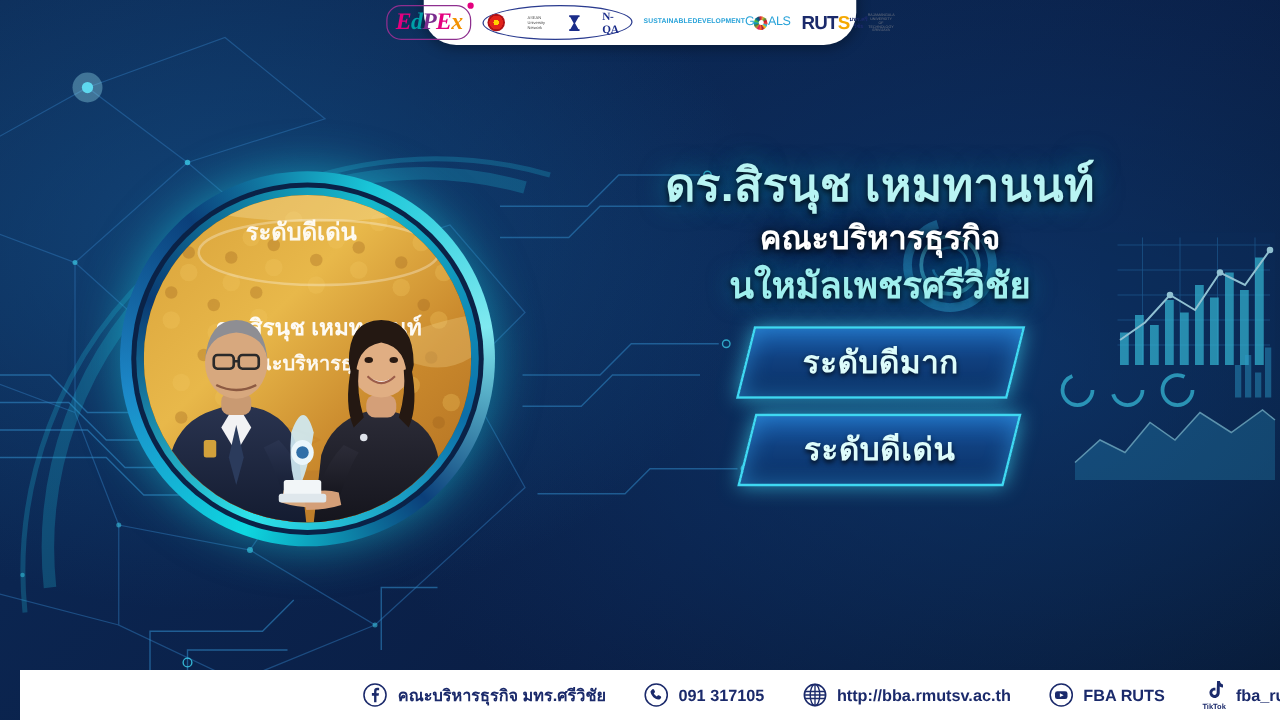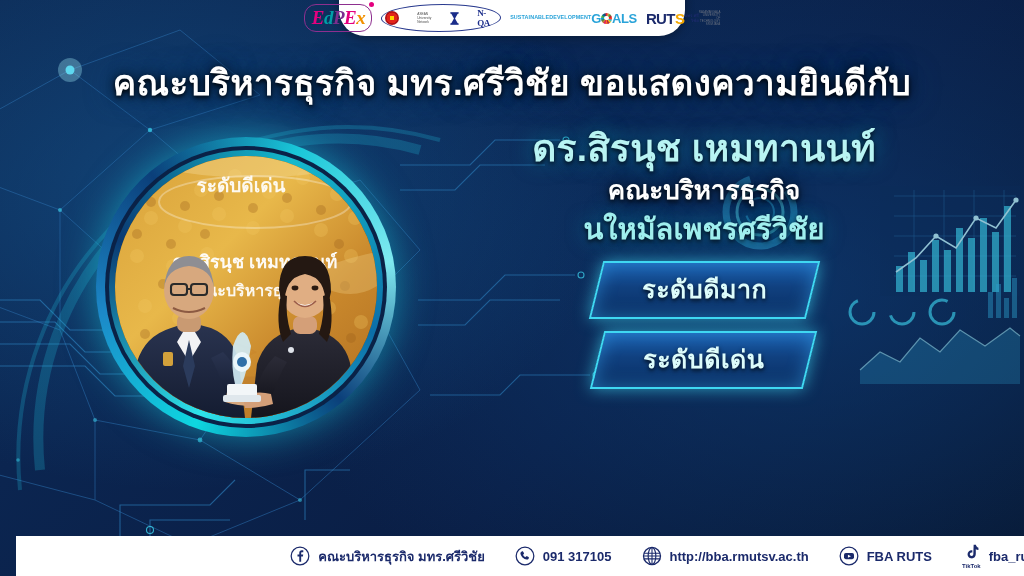--- a/index.html
+++ b/index.html
@@ -43,28 +43,28 @@
   .aunqa .ring{ width:14px; height:14px; border-radius:50%;
     background:radial-gradient(circle,#ffd200 0 22%,#e2231a 23% 55%,#b01116 56% 100%);
     flex:none; z-index:1;}
   .aunqa .txt{ font-size:3.2px; color:#4a4a4a; line-height:1.25; z-index:1; width:19px;}
   .aunqa .hg{ width:9px;height:13px; z-index:1; flex:none;}
   .aunqa .qa{ font-family:"Liberation Serif",serif; font-weight:700; font-size:9px;
     color:#1b2d8a; z-index:1; letter-spacing:-.3px;}
 
   .sdg{ text-align:center; line-height:1; }
   .sdg .sm{ font-size:5.4px; font-weight:700; color:#29a3d9; letter-spacing:.1px; display:block;}
-  .sdg .big{ font-size:13px; font-weight:700; color:#29a3d9; letter-spacing:-.4px;
+  .sdg .big{ font-size:10px; font-weight:400; color:#29a3d9; letter-spacing:-.4px;
     display:flex; align-items:center; justify-content:flex-start; gap:0px;}
   .sdg .wheel{ width:11px; height:11px; border-radius:50%; display:inline-block;
     background:conic-gradient(#e5243b,#dda63a,#4c9f38,#c5192d,#ff3a21,#26bde2,#fcc30b,#a21942,#fd6925,#dd1367,#bf8b2e,#3f7e44,#0a97d9,#56c02b,#00689d,#19486a,#e5243b);
     position:relative;}
   .sdg .wheel::after{ content:""; position:absolute; inset:3.2px; background:#fff; border-radius:50%;}
 
-  .ruts{ text-align:right; line-height:1;}
+  .ruts{ text-align:center; line-height:1;}
   .ruts .w{ font-family:"Liberation Sans",sans-serif; font-weight:700; font-size:15px;
     color:#1b2a6b; letter-spacing:-.6px; display:block; }
   .ruts .w .s{ color:#f5a800; }
   .ruts .th{ font-size:4.4px; color:#1b2a6b; display:block; margin-top:1px; font-weight:700;}
   .ruts .en{ font-size:2.9px; color:#6b7280; display:block; margin-top:.5px;}
 
   
   #headline{
     position:absolute; top:55px; left:0; width:1024px; text-align:center; z-index:20;
     font-size:35px; font-weight:700; color:#ffffff; letter-spacing:.4px;
@@ -278,21 +278,20 @@
       <span class="big">G<span class="wheel"></span>ALS</span>
     </div>
 
     <div class="logo ruts">
       <span class="w">RUT<span class="s">S</span></span>
       <span class="th">มทร.ศรีวิชัย</span>
       <span class="en">RAJAMANGALA UNIVERSITY OF TECHNOLOGY SRIVIJAYA</span>
     </div>
   </div>
 
-  <div id="headline">คณะบริหารธุรกิจ มทร.ศรีวิชัย ขอแสดงความยินดีกับ</div>
 
   <div id="photo-frame">
     <div class="ring-outer"></div>
     <div class="ring-gap"></div>
     <div class="ring-inner"></div>
     <div class="photo-clip">
       <svg class="ph" viewBox="0 0 262 262" preserveAspectRatio="xMidYMid slice">
         <defs>
           <linearGradient id="stage" x1="0" y1="0" x2="1" y2="1">
             <stop offset="0%" stop-color="#d8a13a"></stop>

